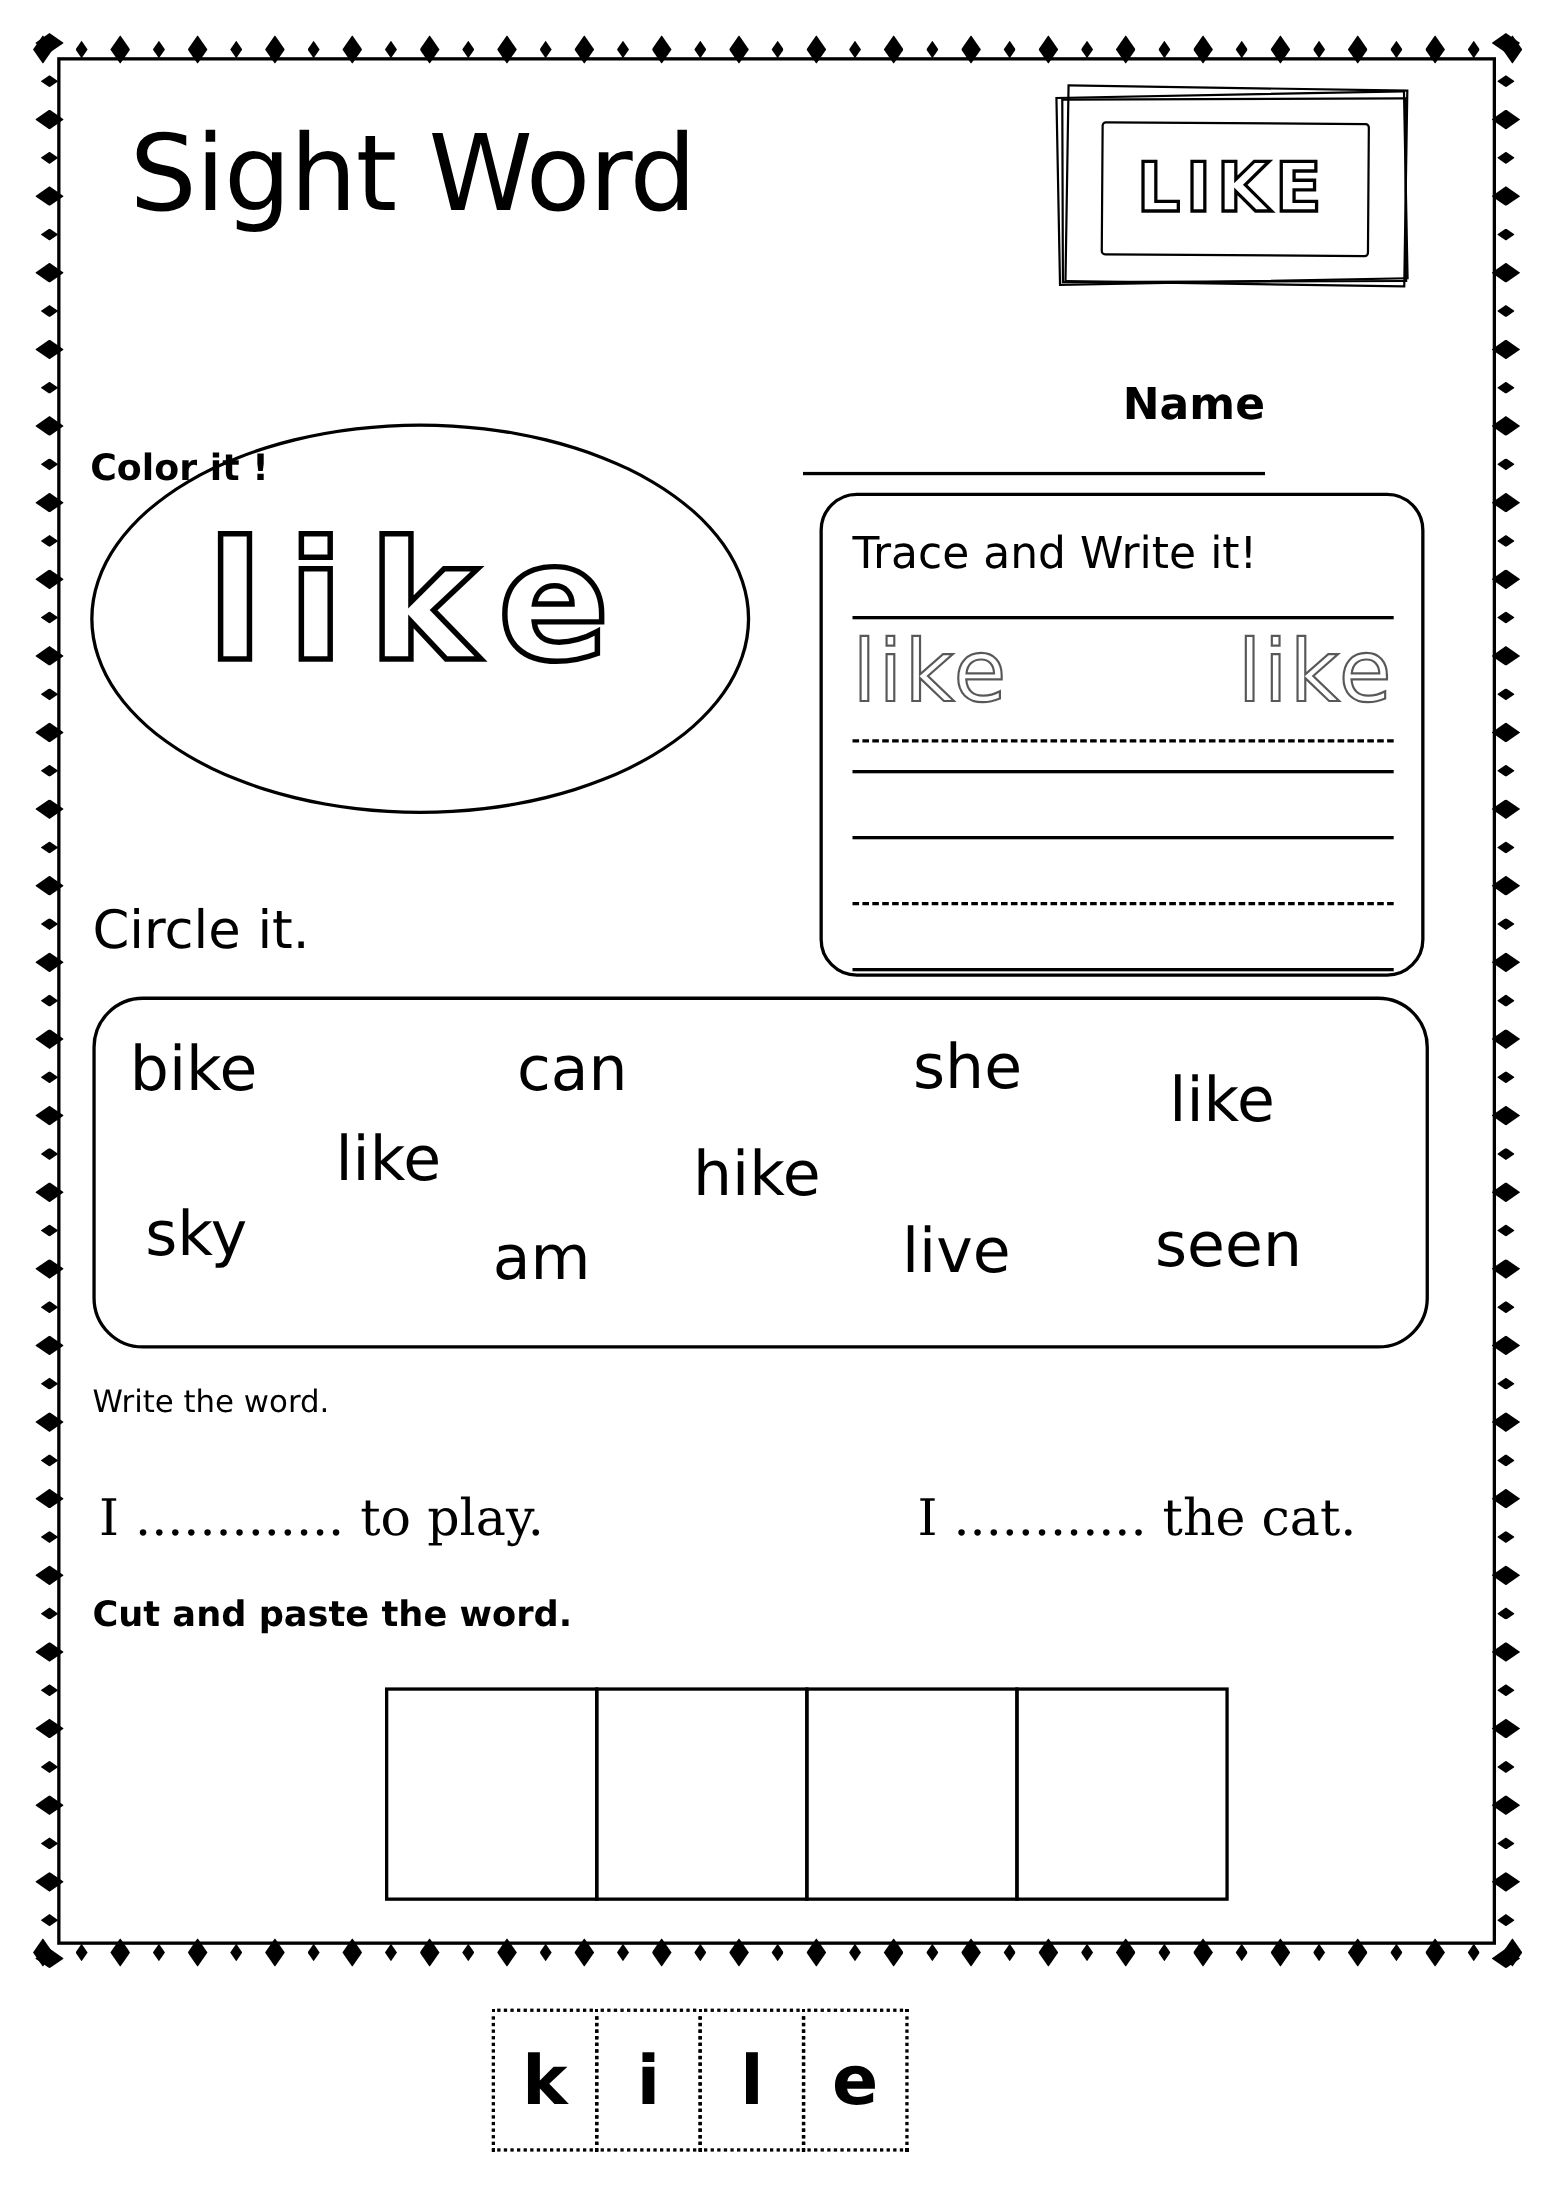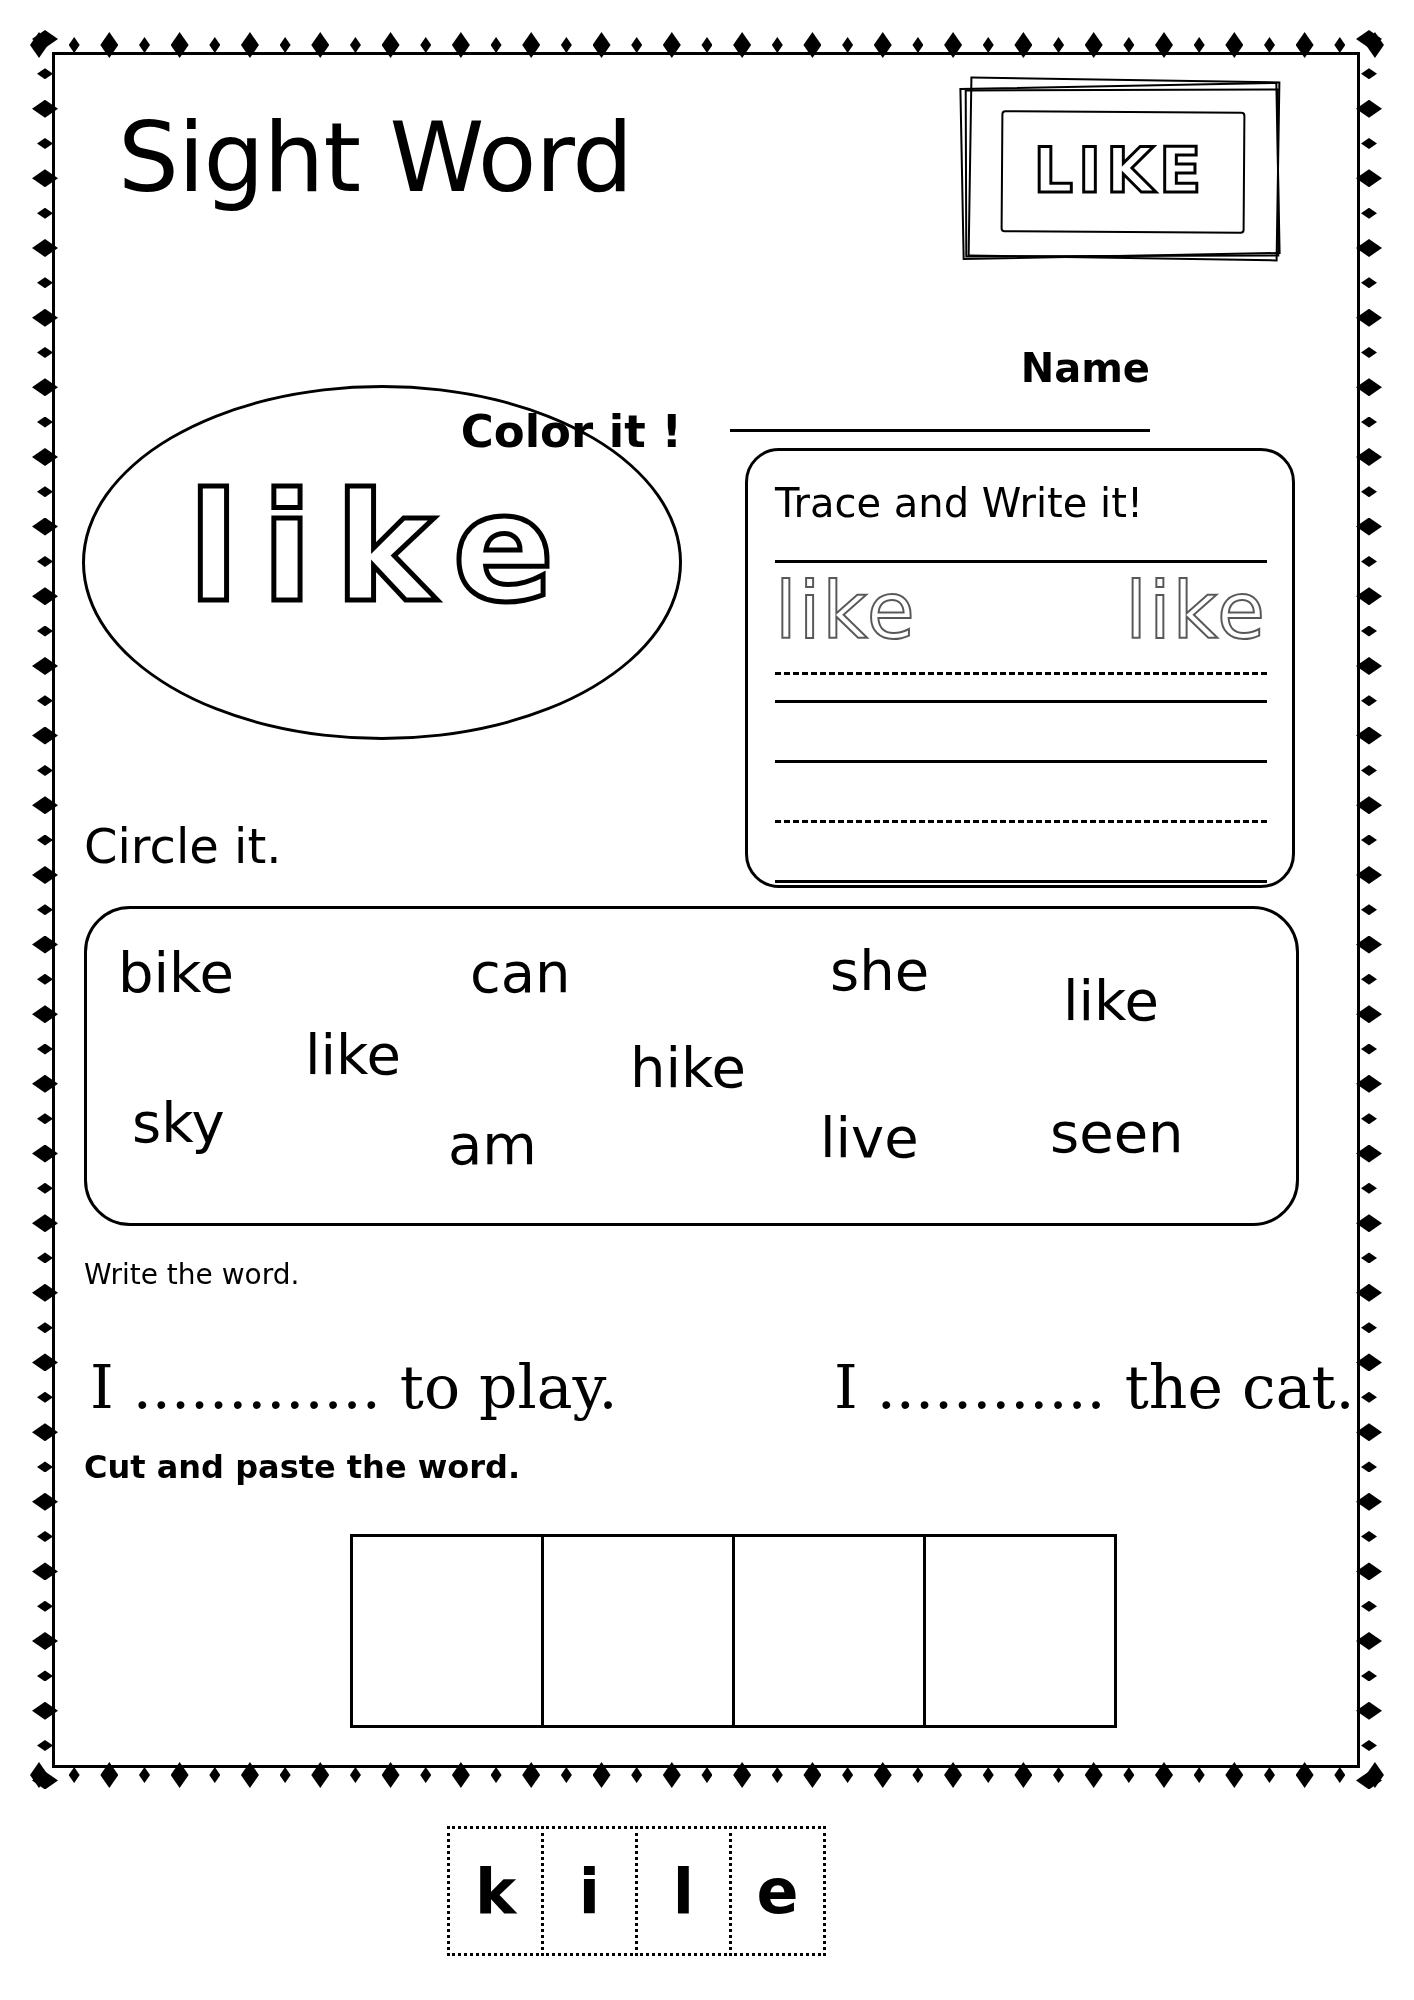--- a/index.html
+++ b/index.html
@@ -133,22 +133,22 @@
     height: 355px;
     border: 3px solid #000;
     border-radius: 50%;
     box-sizing: border-box;
   }
   .color-it {
     position: absolute;
     left: 82px;
     top: 405px;
     width: 600px;
-    text-align: right;
-    font-size: 45px;
+    text-align: left;
+    font-size: 33px;
     font-weight: 700;
   }
   .outline-word {
     position: absolute;
     left: 82px;
     top: 470px;
     width: 600px;
     text-align: center;
     font-family: "DejaVu Sans", sans-serif;
     font-size: 150px;
@@ -236,21 +236,21 @@
   .write-label {
     position: absolute;
     left: 84px;
     top: 1258px;
     font-size: 28px;
     font-weight: 400;
   }
   .sentence {
     position: absolute;
     font-family: "DejaVu Serif", serif;
-    font-size: 60px;
+    font-size: 46px;
     font-weight: 400;
     white-space: nowrap;
     text-align: center;
   }
   .sentence.s1 { left: 90px;  top: 1352px; }
   .sentence.s2 { left: 834px; top: 1352px; }
 
   
   .cut-label {
     position: absolute;

